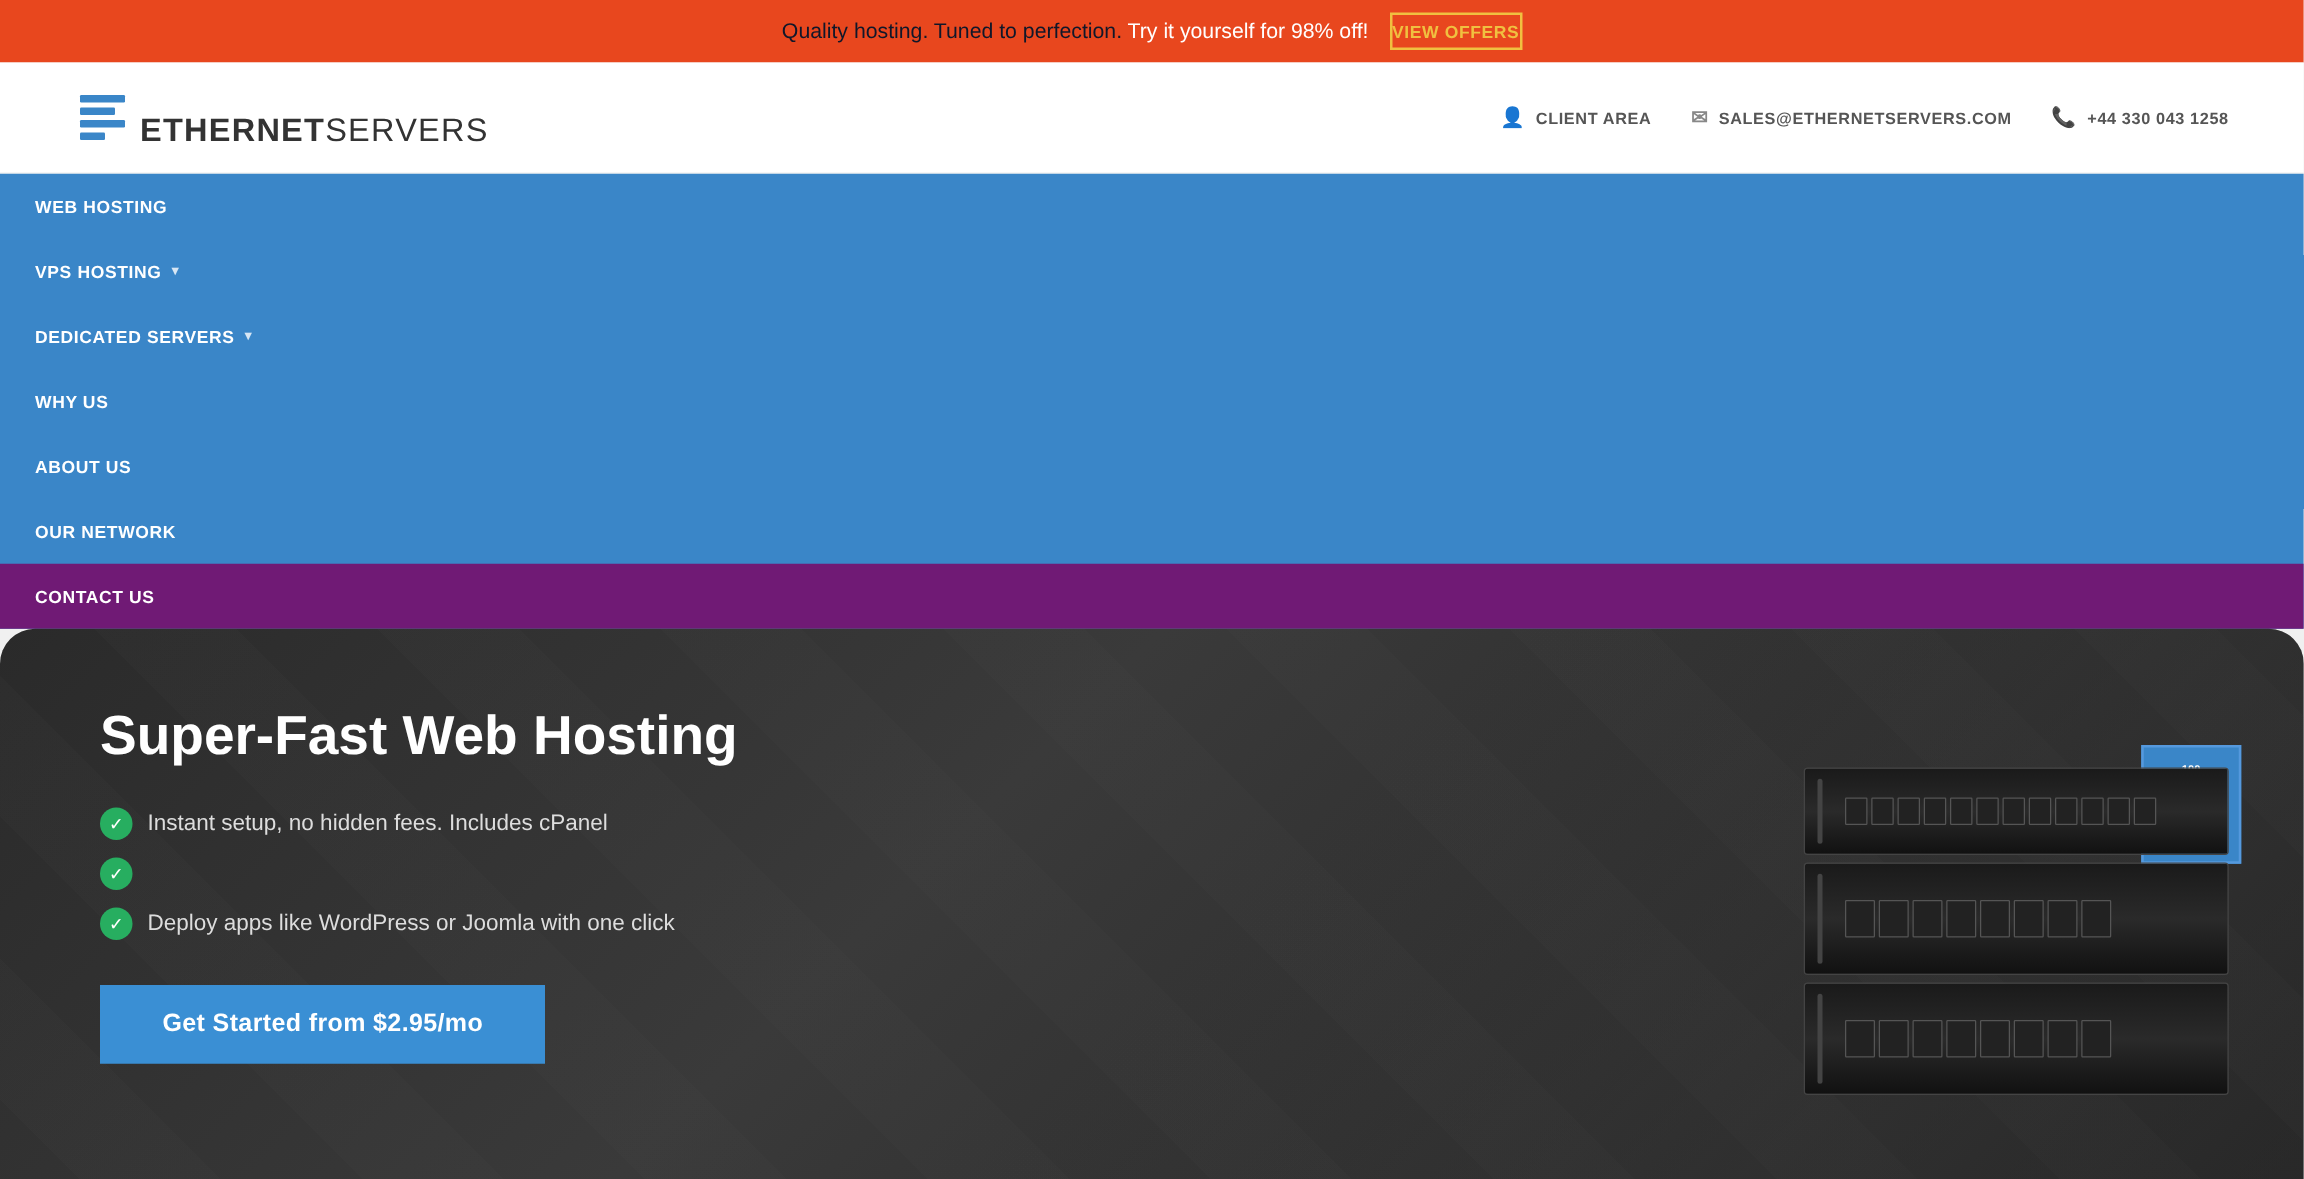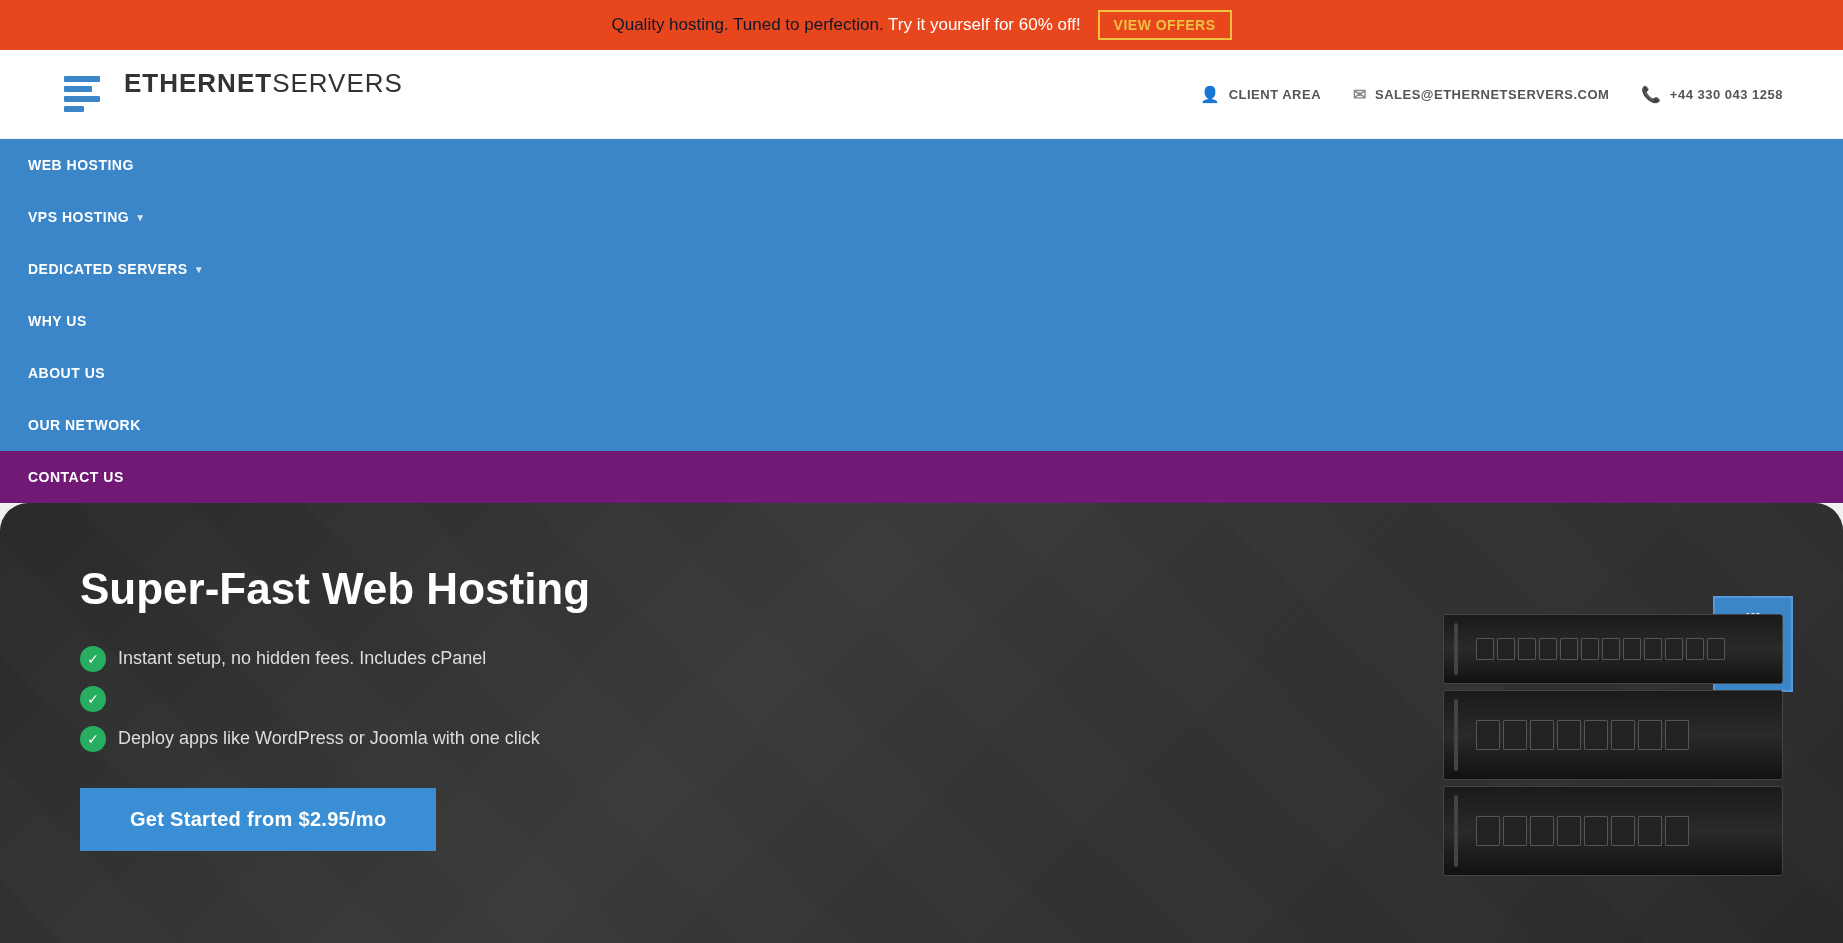--- a/index.html
+++ b/index.html
@@ -12,41 +12,40 @@
       padding: 10px 20px;
       color: #fff;
       font-size: 17px;
     }
     .top-banner .highlight { color: #0f172a; }
     .top-banner .bold-text { color: #fff; font-weight: bold; }
     .view-offers-btn {
       background: transparent;
       border: 2px solid #f0c040;
       color: #f0c040;
-      padding: 5px 14px;
+      padding: 5px 0;
       font-size: 14px;
       font-weight: bold;
       cursor: pointer;
       margin-left: 12px;
       letter-spacing: 0.5px;
     }
 
     
     .header {
       background: #fff;
       display: flex;
       align-items: center;
       justify-content: space-between;
       padding: 18px 60px;
       border-bottom: 1px solid #eee;
     }
     .logo {
       display: flex;
-      align-items: flex-start;
-      gap: 12px;
+      align-items: flex-end;
     }
     .logo-icon {
       width: 52px;
       height: 52px;
     }
     .logo-text {
       font-size: 26px;
       font-weight: 400;
       color: #333;
       letter-spacing: 1px;
@@ -286,21 +285,21 @@
       height: 80px;
       border-radius: 2px;
     }
   </style>
 </head>
 <body>
 
 <div class="top-banner">
   <span class="highlight">Quality hosting. Tuned to perfection.</span>
   <span class="bold-text"> </span>
-  <span>Try it yourself for 60% off!</span>
+  <span>Try it yourself for 98% off!</span>
   <button class="view-offers-btn">VIEW OFFERS</button>
 </div>
 
 <div class="header">
   <div class="logo">
     <svg class="logo-icon" viewBox="0 0 52 52" xmlns="http://www.w3.org/2000/svg">
       <rect x="4" y="8" width="36" height="6" rx="1" fill="#3a86c8"></rect>
       <rect x="4" y="18" width="28" height="6" rx="1" fill="#3a86c8"></rect>
       <rect x="4" y="28" width="36" height="6" rx="1" fill="#3a86c8"></rect>
       <rect x="4" y="38" width="20" height="6" rx="1" fill="#3a86c8"></rect>

